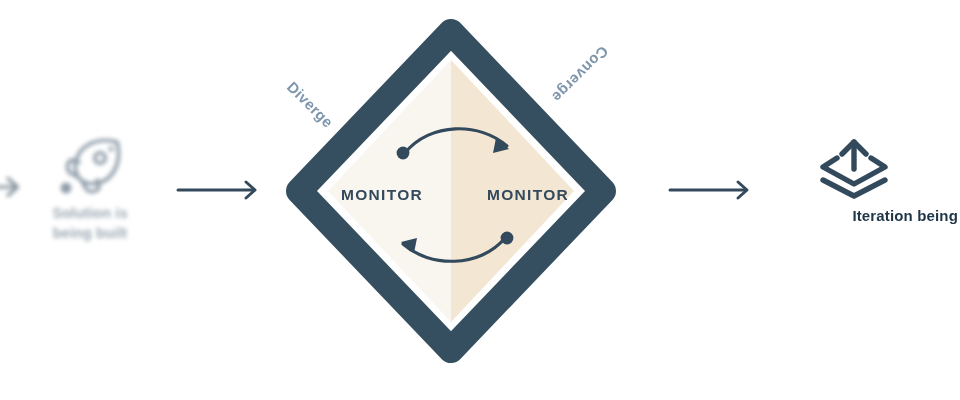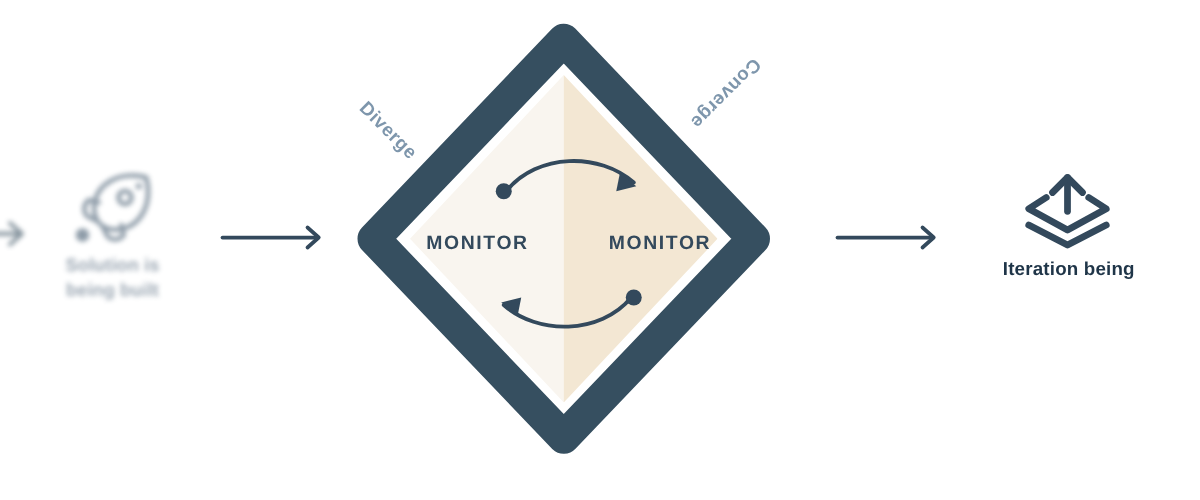--- a/index.html
+++ b/index.html
@@ -129,21 +129,21 @@
     left: 63px;
     top: 6px;
     width: 78px;
     height: 64px;
   }
   .outgoing-label {
     position: absolute;
     left: 0px;
     top: 76px;
     width: 206px;
-    text-align: center;
+    text-align: right;
     font-size: 15px;
     font-weight: 700;
     line-height: 1.38;
     color: #1f3548;
     letter-spacing: 0.15px;
   }
   .outgoing-label .line { display: block; }
 </style>
 </head>
 <body>

